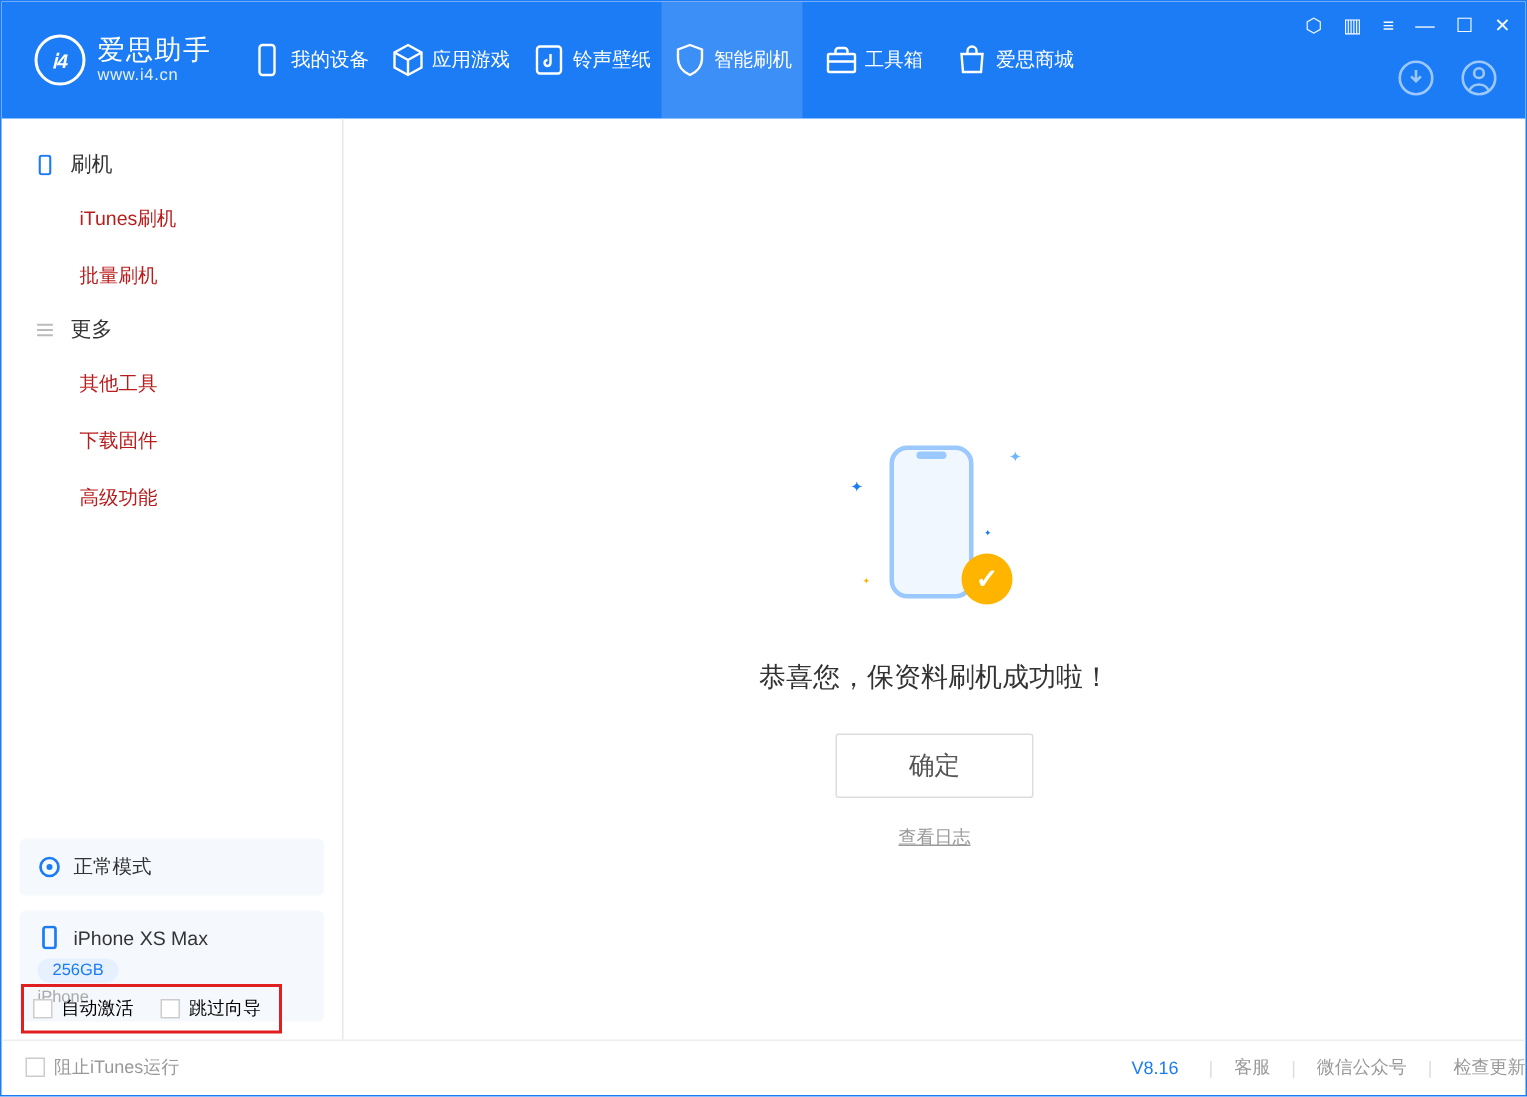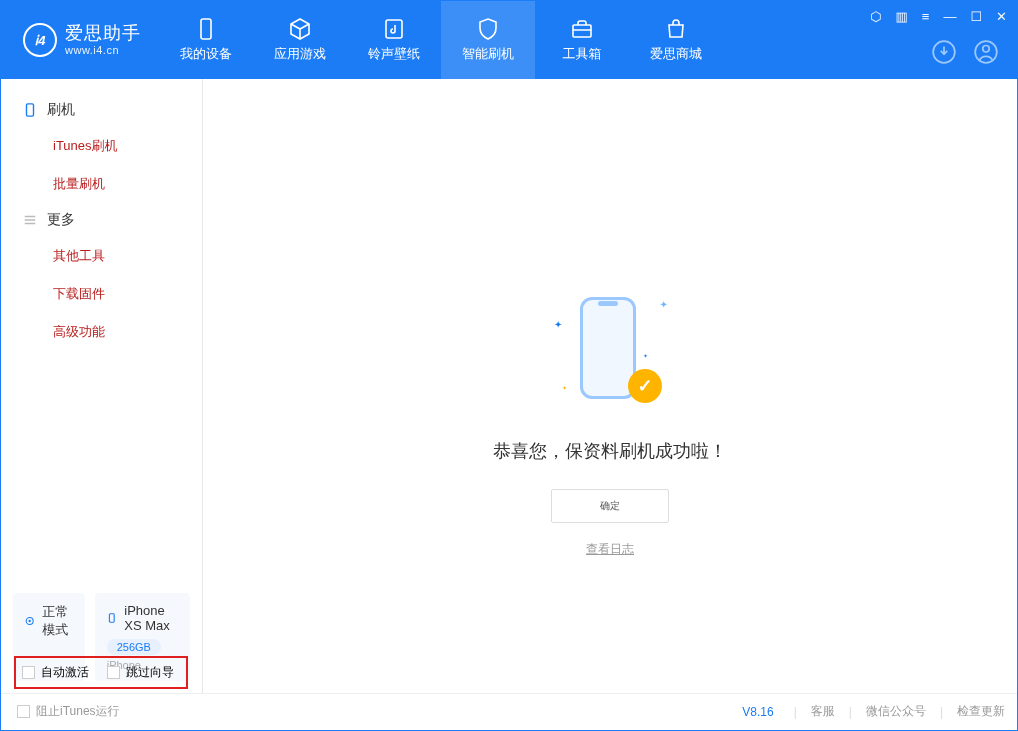--- a/index.html
+++ b/index.html
@@ -5,62 +5,62 @@
 * { margin: 0; padding: 0; box-sizing: border-box; font-family: "Microsoft YaHei", Arial, sans-serif; }
 body { background: #fff; width: 1018px; height: 731px; overflow: hidden; border: 1px solid #1b7cf5; }
 
 
 .header { background: #1b7cf5; height: 78px; display: flex; align-items: center; color: #fff; position: relative; }
 .logo-area { display: flex; align-items: center; padding: 0 18px 0 22px; gap: 8px; }
 .logo-circle { width: 34px; height: 34px; border: 2.5px solid #fff; border-radius: 50%; display: flex; align-items: center; justify-content: center; font-weight: bold; font-size: 13px; font-style: italic; }
 .logo-text { font-size: 18px; font-weight: 500; letter-spacing: 1px; line-height: 1.1; }
 .logo-sub  { font-size: 11px; opacity: .9; letter-spacing: .5px; }
 .tabs { display: flex; height: 100%; }
-.tab  { width: 94px; display: flex; flex-direction: column; align-items: center; justify-content: center; gap: 4px; font-size: 13px; cursor: pointer; }
+.tab  { width: 94px; display: flex; flex-direction: row; align-items: center; justify-content: center; gap: 4px; font-size: 13px; cursor: pointer; }
 .tab.active { background: rgba(255,255,255,.15); }
 .tab-icon { width: 24px; height: 24px; display: flex; align-items: center; justify-content: center; }
 .tab-icon svg { width: 24px; height: 24px; fill: none; stroke: #fff; stroke-width: 1.6; }
 .win-controls { position: absolute; right: 10px; top: 8px; display: flex; gap: 14px; font-size: 13px; }
 .win-controls span { cursor: pointer; opacity: .95; }
 .hdr-right-icons { position: absolute; right: 18px; bottom: 14px; display: flex; gap: 16px; }
 .hdr-right-icons svg { width: 26px; height: 26px; stroke: #9cc8ff; fill: none; stroke-width: 1.6; cursor: pointer; }
 
 
 .body { display: flex; height: 614px; }
-.sidebar { width: 202px; border-right: 1px solid #e8e8e8; padding-top: 14px; display: flex; flex-direction: column; position: relative; }
+.sidebar { width: 228px; border-right: 1px solid #e8e8e8; padding-top: 14px; display: flex; flex-direction: column; position: relative; }
 .section-hdr { display: flex; align-items: center; gap: 10px; padding: 8px 22px; font-size: 14px; color: #333; }
 .section-hdr svg { width: 14px; height: 14px; stroke: #1b7cf5; fill: none; stroke-width: 1.6; }
 .section-hdr.more svg { stroke: #bbb; }
 .nav-item { padding: 10px 10px 10px 52px; font-size: 13px; color: #b91c1c; cursor: pointer; }
 .nav-item.active { color: #1b7cf5; }
-.device-cards { margin-top: auto; padding: 0 12px 12px; display: flex; flex-direction: row; gap: 10px; }
+.device-cards { margin-top: auto; padding: 0 12px 12px; display: flex; flex-direction: column; gap: 10px; }
 .card { background: #f5f8fc; border-radius: 4px; padding: 10px 12px; font-size: 13px; color: #333; }
 .card .row1 { display: flex; align-items: center; gap: 8px; font-weight: 500; }
 .card .row1 svg { width: 16px; height: 16px; stroke: #1b7cf5; fill: none; stroke-width: 1.8; }
 .badge { display: inline-block; background: #e6f0ff; color: #1b7cf5; font-size: 11px; padding: 2px 10px; border-radius: 10px; margin-top: 6px; }
 .subtle { color: #aaa; font-size: 11px; margin-top: 4px; }
 
 .content { flex: 1; display: flex; flex-direction: column; align-items: center; justify-content: flex-start; padding-top: 210px; position: relative; }
 .phone-illus { position: relative; width: 120px; height: 120px; margin-bottom: 30px; }
 .phone-illus .sparkle { position: absolute; color: #1b7cf5; font-size: 10px; }
 .phone-illus .phone { position: absolute; left: 30px; top: 8px; width: 56px; height: 102px; border: 3px solid #9ac8ff; border-radius: 12px; background: #f0f7ff; }
 .phone-illus .notch { position: absolute; left: 48px; top: 12px; width: 20px; height: 5px; background: #9ac8ff; border-radius: 3px; }
 .phone-illus .check { position: absolute; right: 8px; bottom: 6px; width: 34px; height: 34px; background: #ffb400; border-radius: 50%; display: flex; align-items: center; justify-content: center; color: #fff; font-size: 18px; font-weight: bold; }
 .success-msg { font-size: 18px; color: #333; margin-bottom: 26px; }
-.ok-btn { border: 1px solid #ddd; background: #fff; padding: 9px 48px; font-size: 10px; color: #555; cursor: pointer; border-radius: 2px; margin-bottom: 18px; }
+.ok-btn { border: 1px solid #ddd; background: #fff; padding: 9px 48px; font-size: 17px; color: #555; cursor: pointer; border-radius: 2px; margin-bottom: 18px; }
 .view-log { font-size: 12px; color: #999; text-decoration: underline; cursor: pointer; }
 
 
 .check-row { position: absolute; left: 14px; bottom: 42px; display: flex; gap: 18px; align-items: center; border: 2px solid #e02020; padding: 6px 10px 6px 6px; width: 174px; }
 .check-row label { display: flex; align-items: center; gap: 6px; font-size: 12px; color: #000000; cursor: pointer; }
 .check-row .cb, .footer .cb { width: 13px; height: 13px; border: 1px solid #ccc; background: #fff; display: inline-block; }
 
 
 .footer { height: 36px; border-top: 1px solid #eee; display: flex; align-items: center; font-size: 12px; color: #999; padding: 0 16px; gap: 8px; position: relative; }
-.footer-right { position: absolute; right: 12px; display: flex; align-items: center; gap: 14px; justify-content: center; }
+.footer-right { position: absolute; right: 0; display: flex; align-items: center; gap: 14px; justify-content: center; }
 .footer-right .sep { color: #ddd; }
 .footer-right a { color: #999; cursor: pointer; }
 .ver { color: #1b7cf5; margin-right: 6px; }
 </style>
 </head>
 <body>
 
 <div class="header">
   <div class="logo-area">
     <div class="logo-circle">ⅰ4</div>

